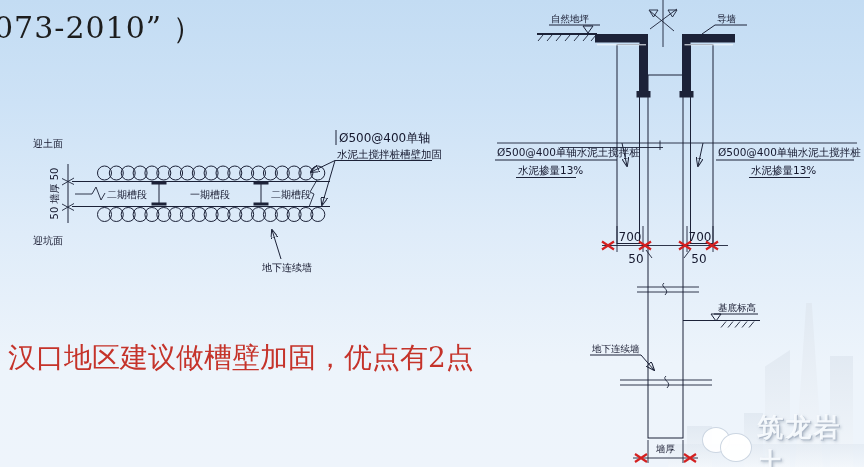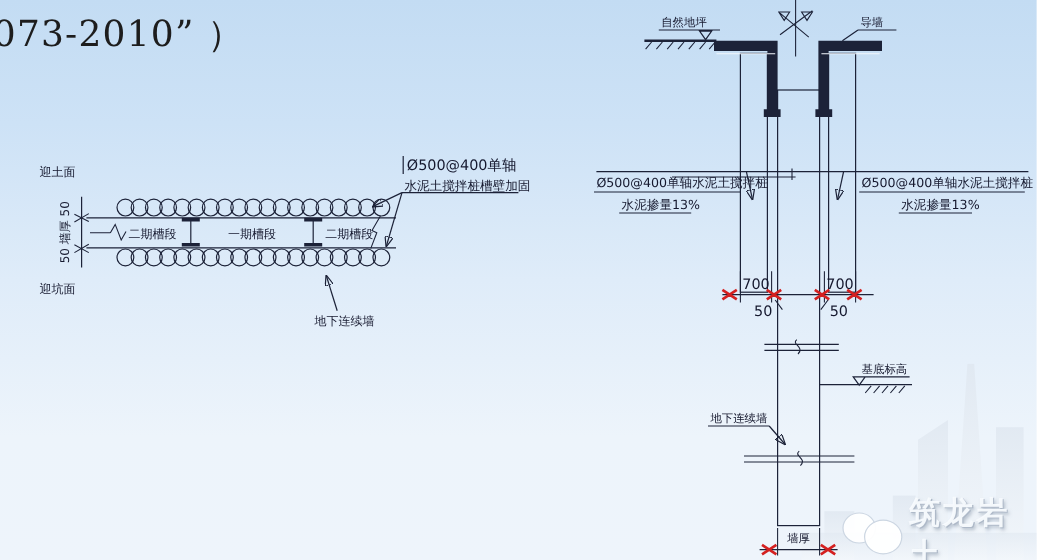--- a/index.html
+++ b/index.html
@@ -243,14 +243,15 @@
       <g>
         <path class="thin" d="M648,440 V463 M683,440 V463 M633,458 H698"></path>
         <path class="red" d="M635,462 L647,454 M635,454 L647,462 M684,462 L696,454 M684,454 L696,462"></path>
         <text x="665.5" y="452" text-anchor="middle" class="t9">墙厚</text>
       </g>
     </g>
   </svg>
 
   <div class="hdr">073-2010”  ）</div>
 
+  <div class="note">汉口地区建议做槽壁加固，优点有2点</div>
 
 </div>
 
 </body></html>

